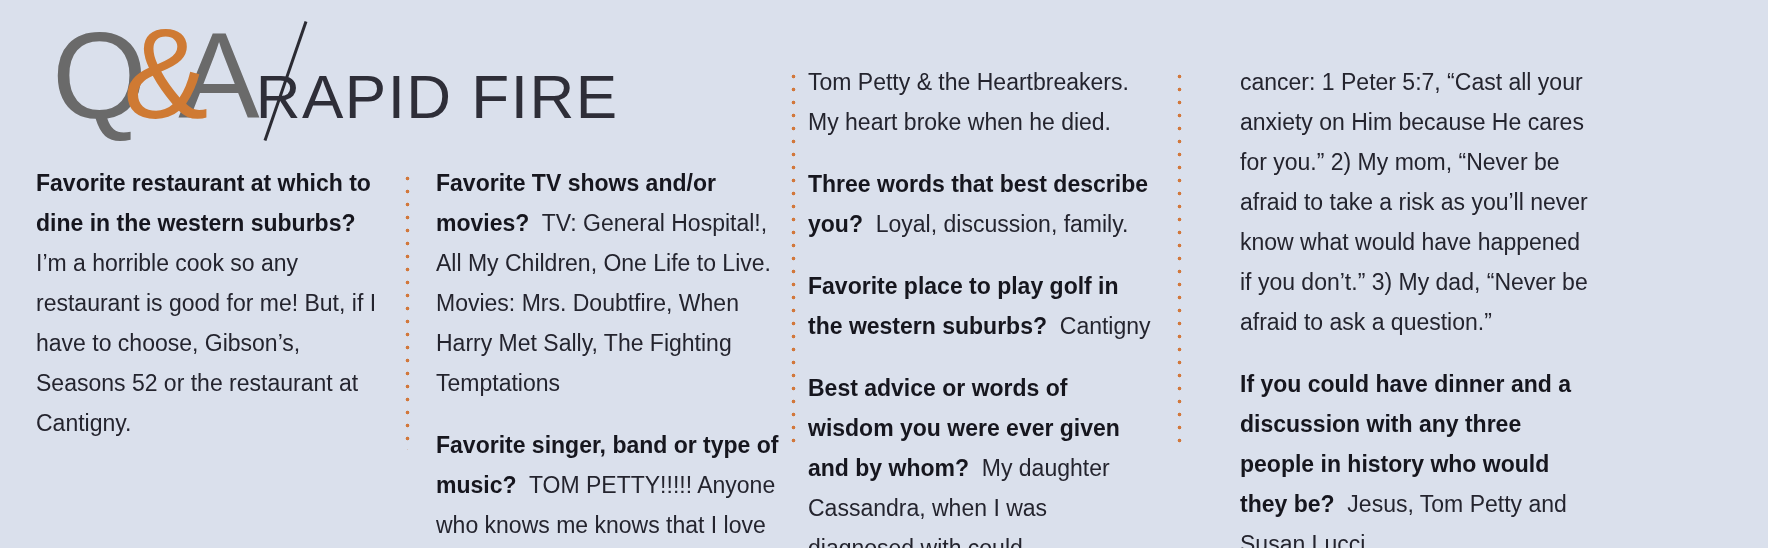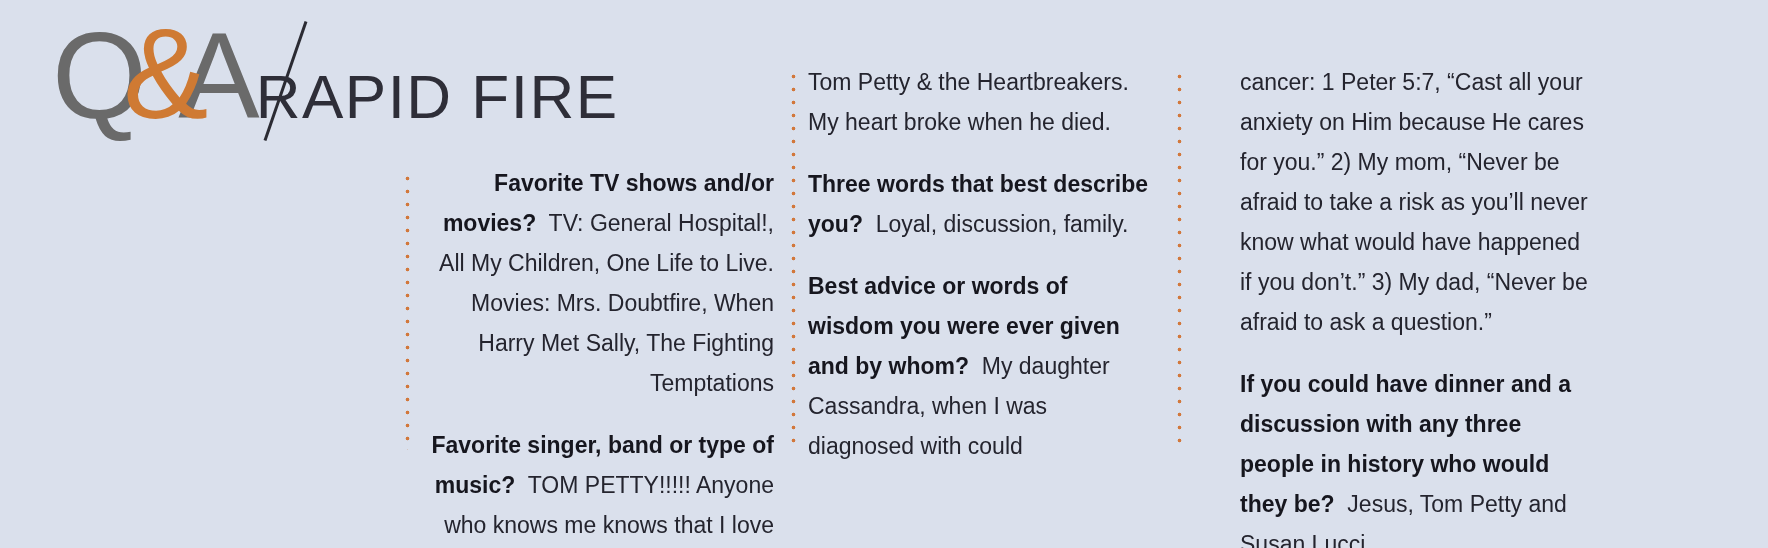--- a/index.html
+++ b/index.html
@@ -33,21 +33,21 @@
 
   
   .cols{position:absolute;left:0;top:0;width:1768px;height:548px;}
   .col{position:absolute;font-size:23px;line-height:40px;color:#24242e;}
   .col p{margin:0 0 22px 0;}
   .col p:last-child{margin-bottom:0;}
   .col b{font-weight:700;color:#16161e;}
   .col .ans{font-weight:400;color:#24242e;}
 
   #col1{left:36px;top:163px;width:360px;}
-  #col2{left:422px;top:163px;width:352px;text-align:right;}
+  #col2{left:436px;top:163px;width:352px;}
   #col3{left:808px;top:62px;width:348px;}
   #col4{left:1240px;top:62px;width:352px;}
 
   
   .divider{
     position:absolute;width:5px;
     background-image:radial-gradient(circle, #d2783c 1.7px, rgba(0,0,0,0) 2.1px);
     background-size:5px 13px;background-repeat:repeat-y;
   }
   #div1{left:405px;top:172px;height:278px;}
@@ -68,28 +68,30 @@
     </div>
     <div class="rapid">RAPID FIRE</div>
   </div>
 
   <div class="divider" id="div1"></div>
   <div class="divider" id="div2"></div>
   <div class="divider" id="div3"></div>
 
   <div class="cols">
     <div class="col" id="col1">
+        <p><b>Favorite restaurant at which to dine in the western suburbs?</b>&nbsp; <span class="ans">I’m a horrible cook so any restaurant is good for me! But, if I have to choose, Gibson’s, Seasons 52 or the restaurant at Cantigny.</span></p>
       </div>
     <div class="col" id="col2">
         <p><b>Favorite TV shows and/or movies?</b>&nbsp; <span class="ans">TV: General Hospital!, All My Children, One Life to Live. Movies: Mrs. Doubtfire, When Harry Met Sally, The Fighting Temptations</span></p>
         <p><b>Favorite singer, band or type of music?</b>&nbsp; <span class="ans">TOM PETTY!!!!!  Anyone who knows me knows that I love</span></p>
       </div>
     <div class="col" id="col3">
         <p><span class="ans">Tom Petty &amp; the Heartbreakers. My heart broke when he died.</span></p>
         <p><b>Three words that best describe you?</b>&nbsp; <span class="ans">Loyal, discussion, family.</span></p>
+        <p><b>Favorite place to play golf in the western suburbs?</b>&nbsp; <span class="ans">Cantigny</span></p>
         <p><b>Best advice or words of wisdom you were ever given and by whom?</b>&nbsp; <span class="ans">My daughter Cassandra, when I was diagnosed with could</span></p>
       </div>
     <div class="col" id="col4">
         <p><span class="ans">cancer: 1 Peter 5:7, “Cast all your anxiety on Him because He cares for you.”  2) My mom, “Never be afraid to take a risk as you’ll never know what would have happened if you don’t.”  3) My dad, “Never be afraid to ask a question.”</span></p>
         <p><b>If you could have dinner and a discussion with any three people in history who would they be?</b>&nbsp; <span class="ans">Jesus, Tom Petty and Susan Lucci</span></p>
       </div>
   </div>
 
 </div>
 

